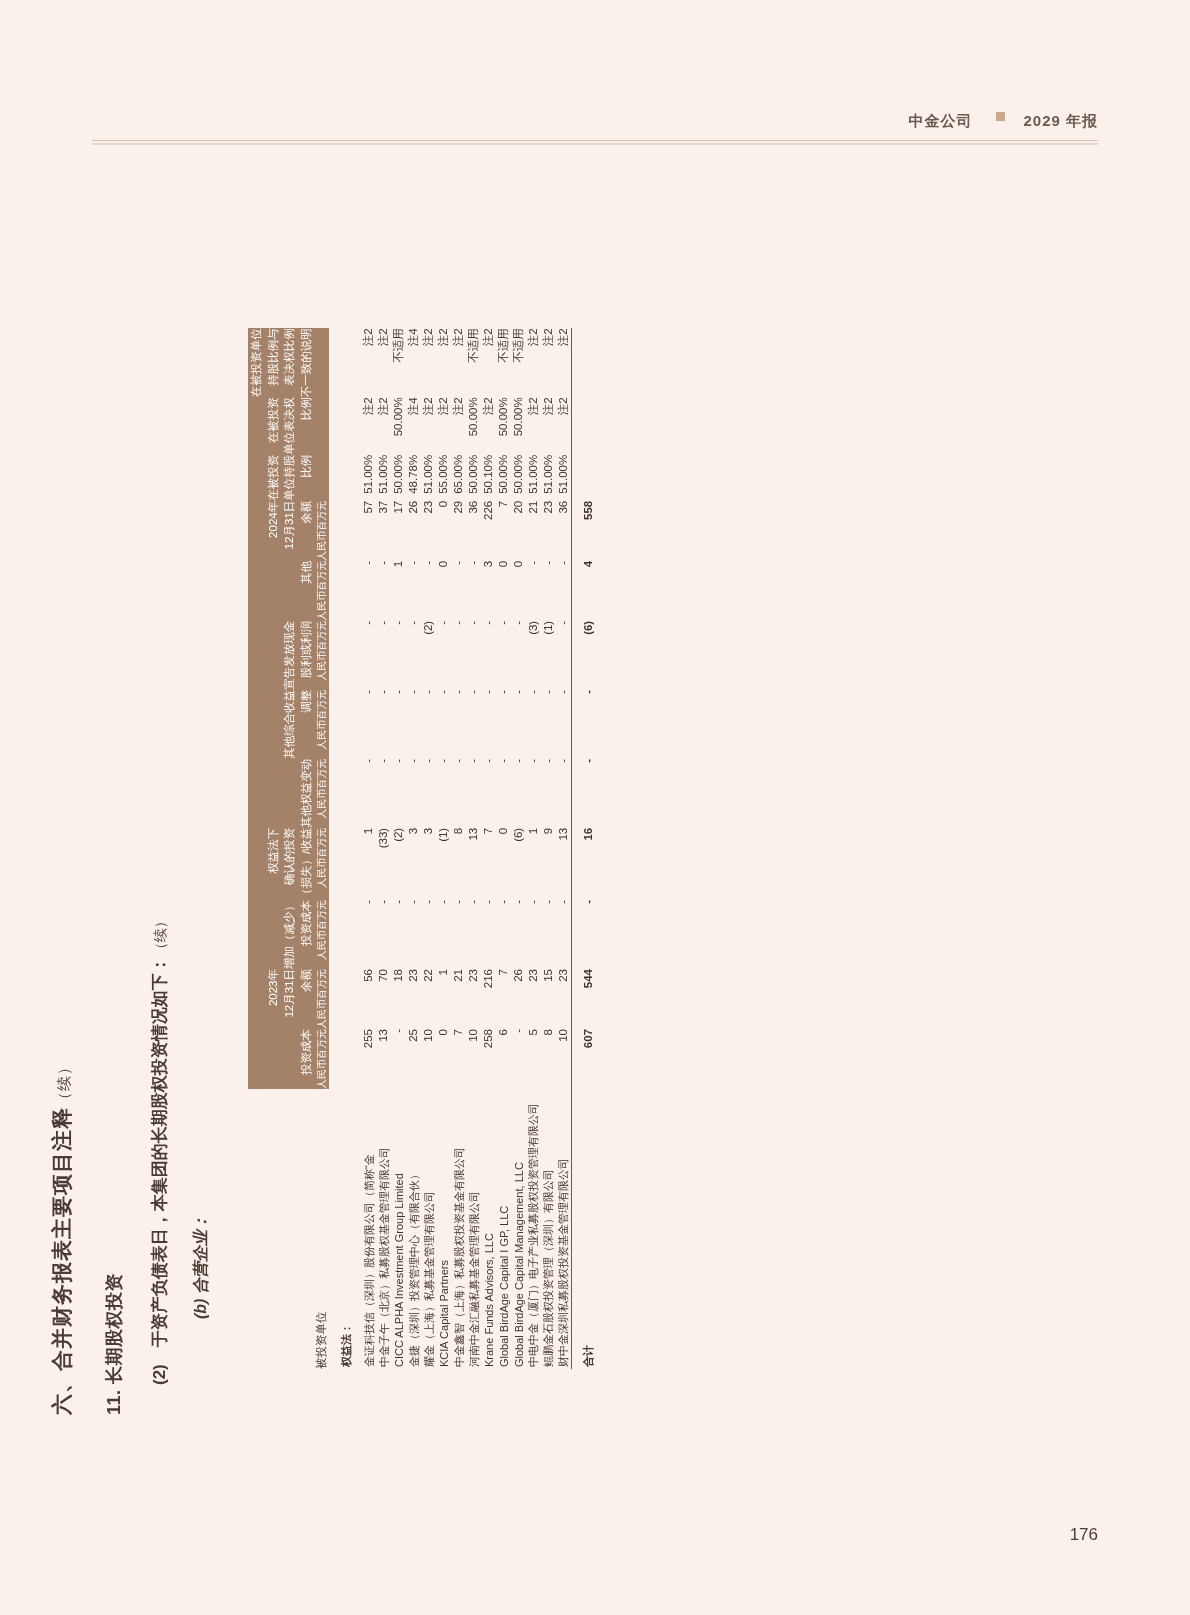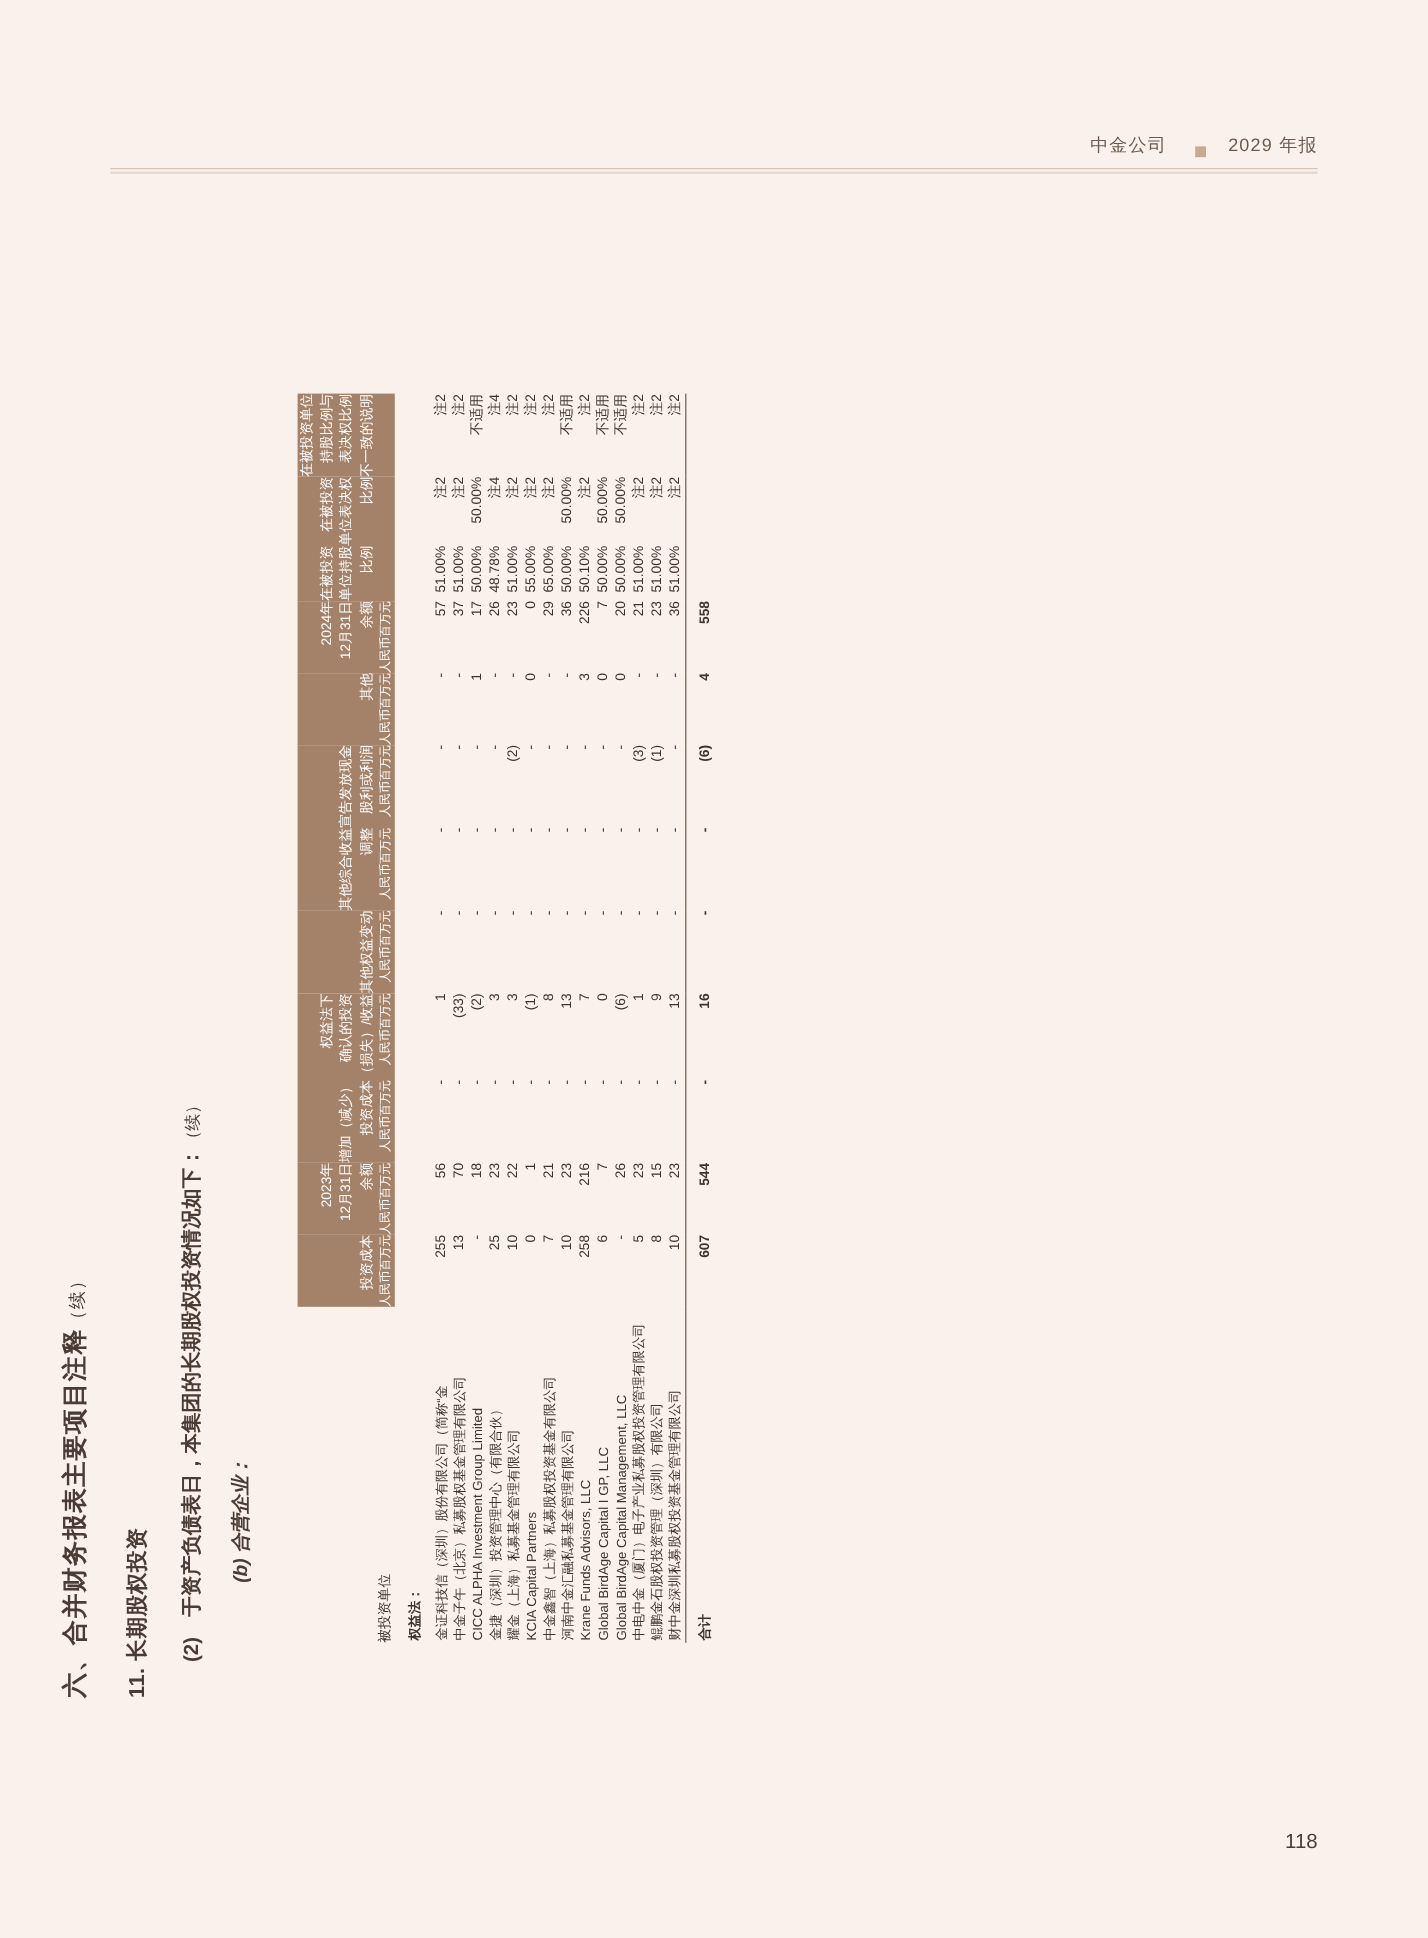--- a/index.html
+++ b/index.html
@@ -8,23 +8,24 @@
     background:#fbf1ec;
     font-family:"Liberation Sans", sans-serif;
     color:#4a3c34;
     position:relative;
     overflow:hidden;
   }
   
   .header{
     position:absolute;
     top:112px; right:92px;
-    display:flex; align-items:flex-end; gap:18px;
+    display:flex; align-items:flex-start; gap:18px;
     font-size:15px; color:#6b5a4e;
     letter-spacing:1px;
+    font-weight:bold;
   }
   .header .sq{
     width:9px;height:9px;background:#c9a98f;display:inline-block;
     margin-left:6px;
   }
   .header-rule{
     position:absolute;
     left:92px; right:92px; top:140px;
     height:1px;background:#d8c4b4;
   }
@@ -408,13 +409,13 @@
             <td>558</td>
             <td></td>
             <td></td>
             <td></td>
           </tr>
         </tbody>
     </table>
   </div>
 </div>
 
-<div class="page-no">118</div>
+<div class="page-no">176</div>
 
 </body></html>

